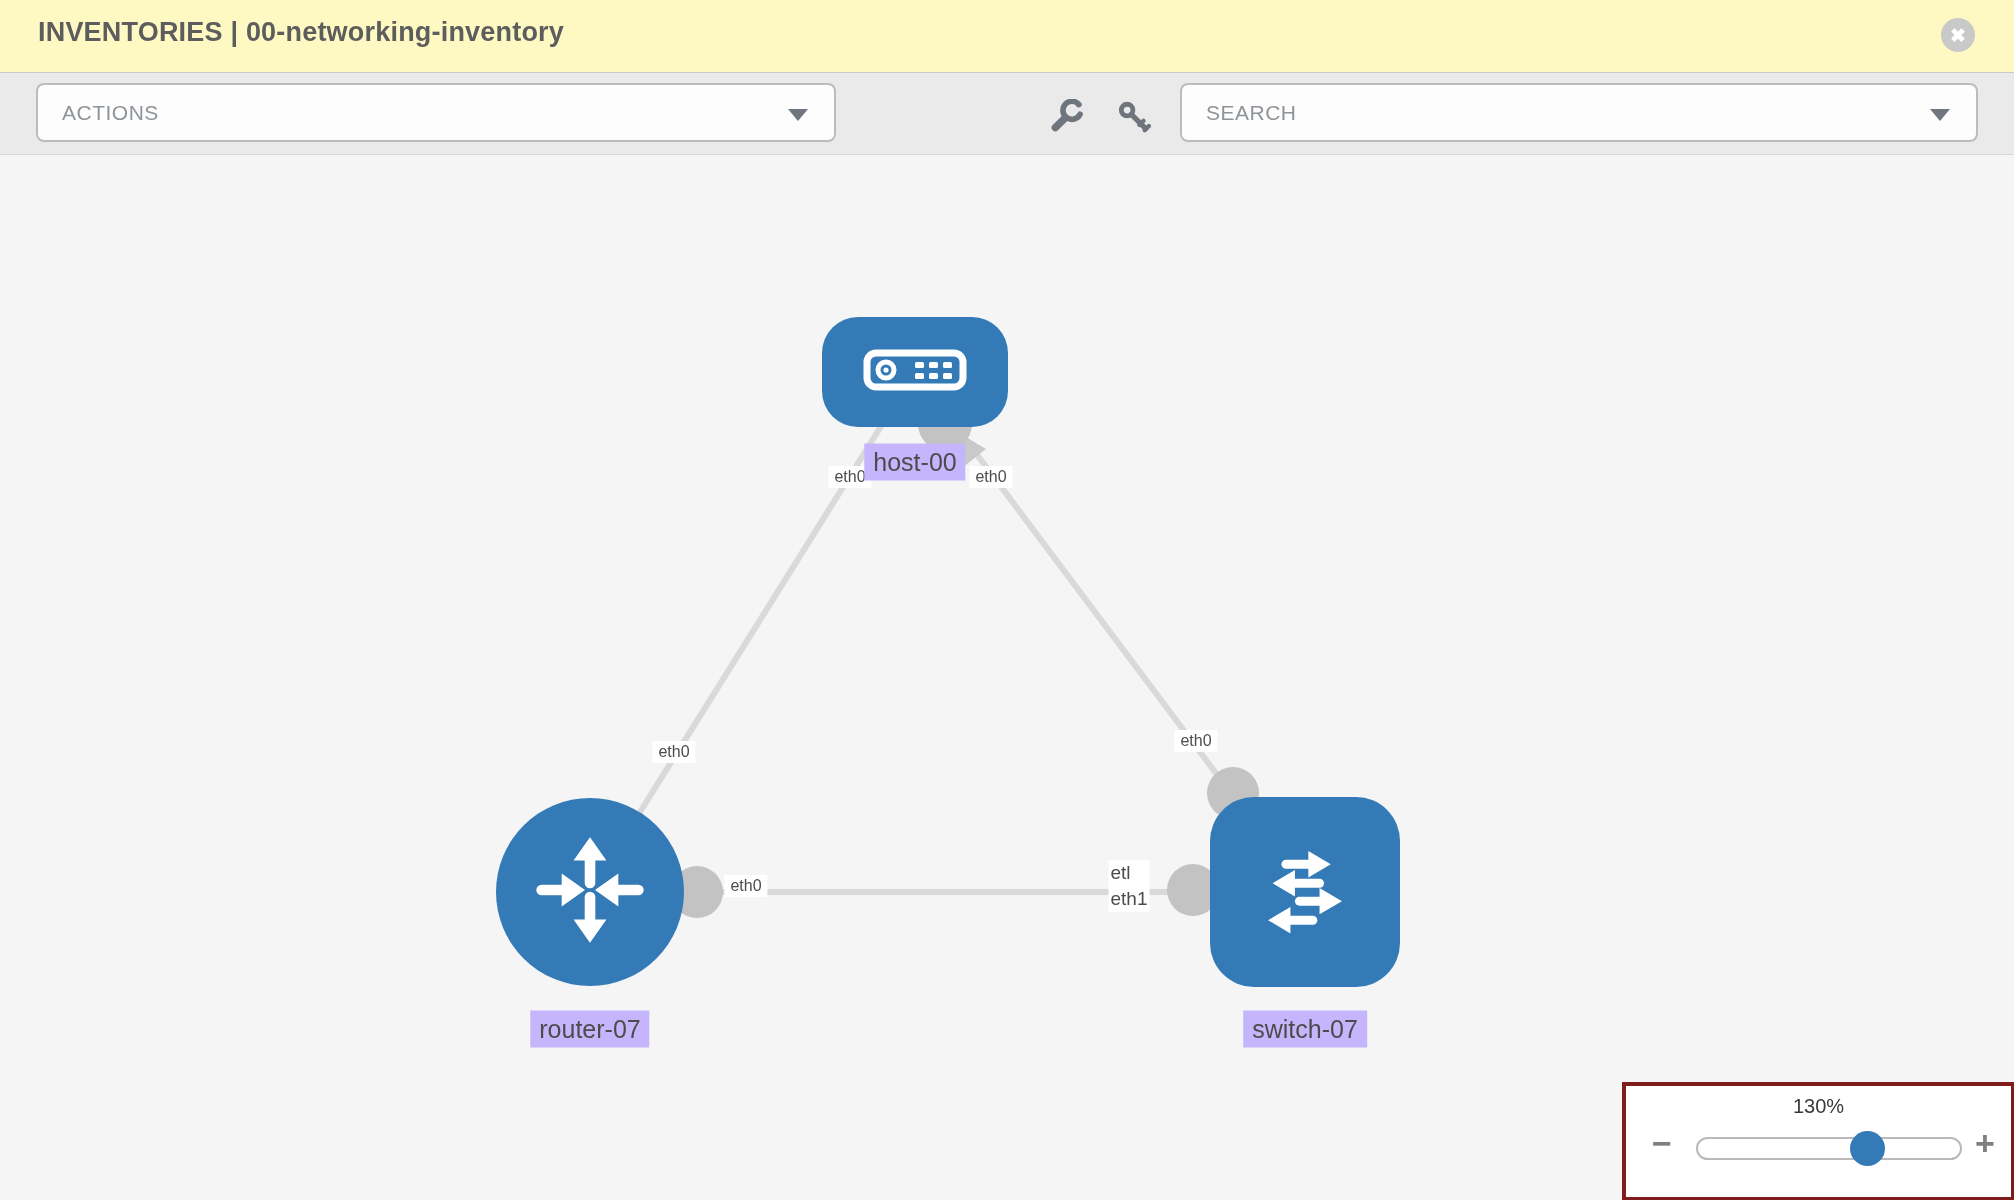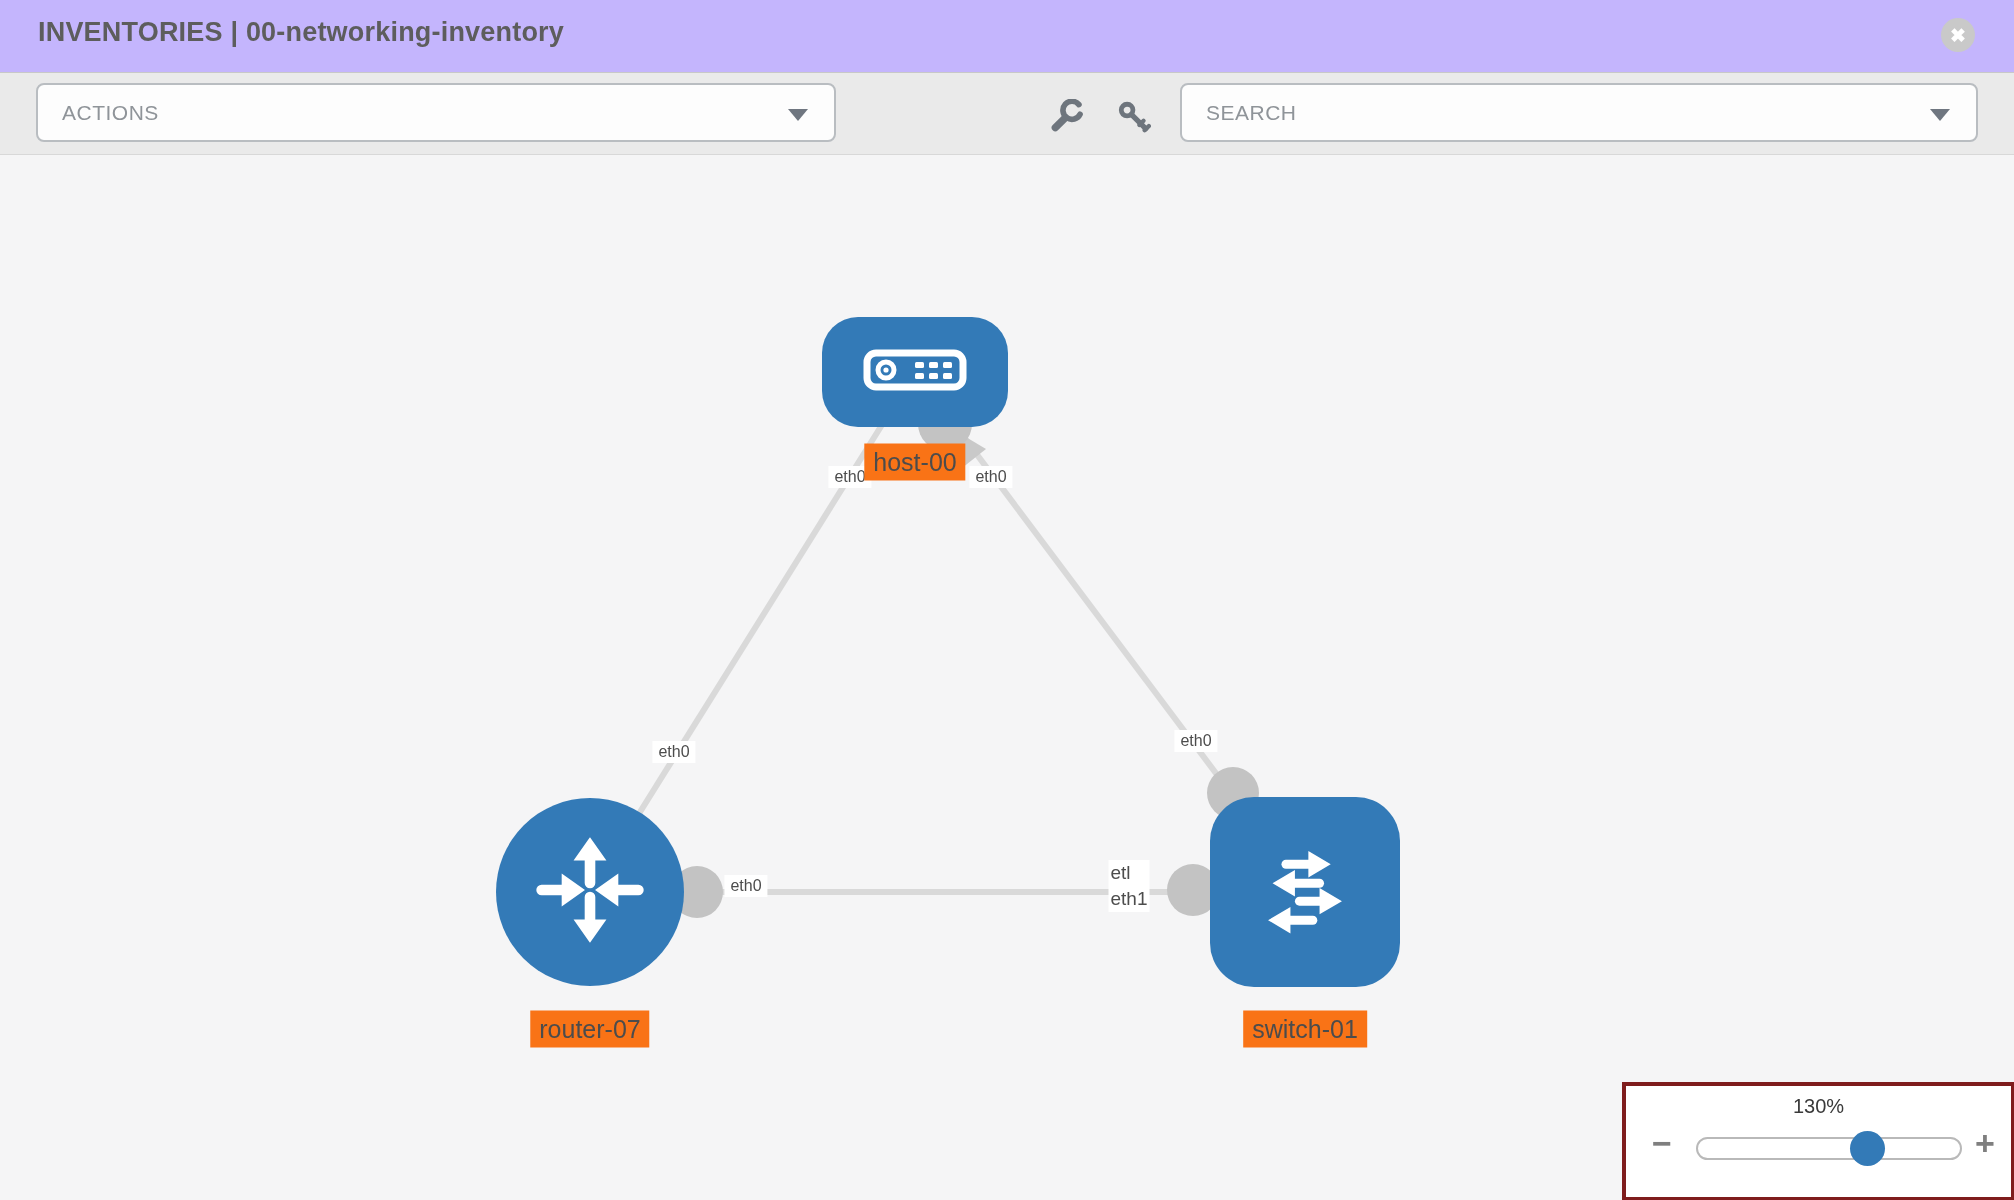--- a/index.html
+++ b/index.html
@@ -1,21 +1,21 @@
 <!DOCTYPE html>
 <html><head>
 <meta charset="utf-8">
 <style>
   * { margin:0; padding:0; box-sizing:border-box; }
   html,body { width:2014px; height:1200px; }
   body { font-family:"Liberation Sans", sans-serif; background:#fff; overflow:hidden; }
   #app { position:relative; width:2014px; height:1200px; background:#f5f5f6; }
 
   
-  .titlebar { position:absolute; left:0; top:0; width:2014px; height:88px; background:#c4b5fd; }
+  .titlebar { position:absolute; left:0; top:0; width:2014px; height:88px; background:#fef9c3; }
   .page-title { position:absolute; left:38px; top:17px; font-size:27px; font-weight:bold; color:#5d5d5d; letter-spacing:0.2px; }
   .close-btn { position:absolute; left:1941px; top:18px; width:34px; height:34px; border-radius:50%;
                background:#c9c9c9; color:#ffffff; display:flex; align-items:center; justify-content:center;
                font-size:19px; font-weight:bold; cursor:pointer; }
 
   
   .toolbar { position:absolute; left:0; top:72px; width:2014px; height:83px; background:#eaeaea;
              border-top:1px solid #c8c8c8; border-bottom:1px solid #d8d8d8; }
   .select-box { position:absolute; top:10px; height:59px; background:#fdfdfd; border:2px solid #b9bdc1;
                 border-radius:8px; display:flex; align-items:center; padding:0 24px; cursor:pointer; }
@@ -30,21 +30,21 @@
 
   
   .canvas { position:absolute; left:0; top:155px; width:2014px; height:1045px; background:#f5f5f6; }
   .canvas svg.wires { position:absolute; left:0; top:0; }
 
   .node { position:absolute; background:#337ab7; display:flex; align-items:center; justify-content:center; cursor:pointer; }
   .node-host   { left:822px;  top:162px; width:186px; height:110px; border-radius:36px; }
   .node-router { left:496px;  top:643px; width:188px; height:188px; border-radius:50%; }
   .node-switch { left:1210px; top:642px; width:190px; height:190px; border-radius:44px; }
 
-  .nlabel { position:absolute; transform:translate(-50%,-50%); background:#f97316; color:#4c4c4c;
+  .nlabel { position:absolute; transform:translate(-50%,-50%); background:#c4b5fd; color:#4c4c4c;
             font-size:25px; padding:4px 9px; white-space:nowrap; z-index:6; }
   .plabel { position:absolute; transform:translate(-50%,-50%); background:#ffffff; color:#4c4c4c;
             font-size:16px; padding:2px 6px; white-space:nowrap; z-index:5; }
   .plabel-merge { position:absolute; transform:translate(-50%,-50%); z-index:5; display:flex; }
   .plabel-merge span { background:#ffffff; color:#4c4c4c; font-size:19px; padding:2px 2px; white-space:nowrap; }
 
   
   .zoom-panel { position:absolute; left:1622px; top:1082px; width:393px; height:119px; background:#ffffff;
                 border:4px solid #7f1d1d; }
   .zoom-value { position:absolute; left:0; top:9px; width:100%; text-align:center; font-size:20px; color:#3a3a3a; }
@@ -170,21 +170,21 @@
     <div class="plabel" style="left:674px; top:597px;">eth0</div>
     <div class="plabel" style="left:1196px; top:586px;">eth0</div>
     <div class="plabel" style="left:746px; top:731px;">eth0</div>
     <div class="plabel-merge" style="left:1129px; top:731px;flex-direction:column;">
       <span>etl</span>
         <span>eth1</span>
     </div>
 
     <div class="nlabel" style="left:915px; top:307px;">host-00</div>
     <div class="nlabel" style="left:590px; top:874px;">router-07</div>
-    <div class="nlabel" style="left:1305px; top:874px;">switch-01</div>
+    <div class="nlabel" style="left:1305px; top:874px;">switch-07</div>
   </div>
 
   <div class="zoom-panel">
     <div class="zoom-value">130%</div>
     <div class="zoom-minus">−</div>
     <div class="zoom-track"></div>
     <div class="zoom-handle"></div>
     <div class="zoom-plus">+</div>
   </div>
 

